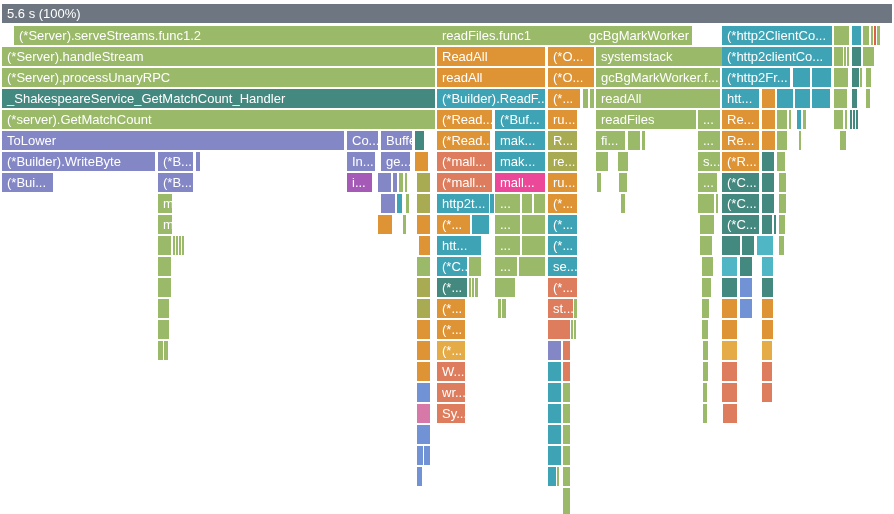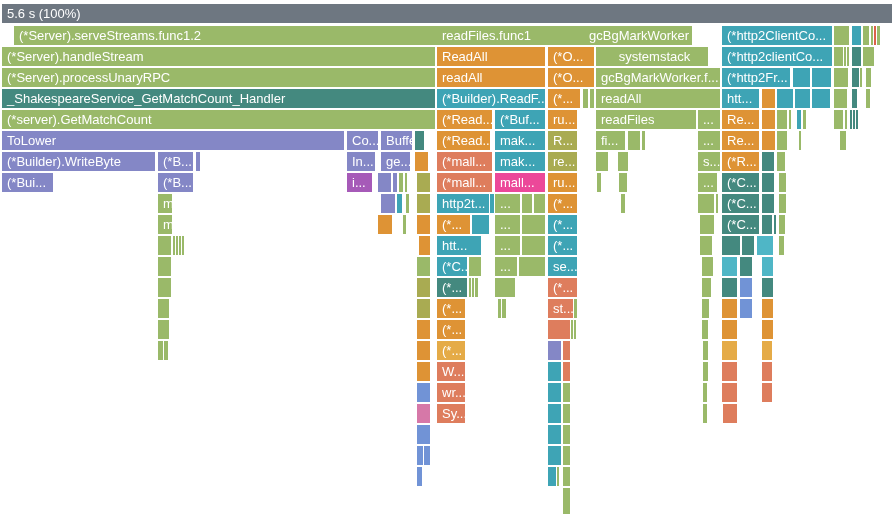--- a/index.html
+++ b/index.html
@@ -35,21 +35,21 @@
       <div class="blk" style="left: 722px; top: 26px; width: 110px; background: rgb(62, 164, 181);">(*http2ClientCo...</div>
       <div class="blk nolabel" style="left: 834px; top: 26px; width: 15px; background: rgb(154, 185, 105);"></div>
       <div class="blk nolabel" style="left: 852px; top: 26px; width: 9px; background: rgb(62, 164, 181);"></div>
       <div class="blk nolabel" style="left: 863px; top: 26px; width: 6px; background: rgb(154, 185, 105);"></div>
       <div class="blk nolabel" style="left: 871px; top: 26px; width: 2px; background: rgb(154, 185, 105);"></div>
       <div class="blk nolabel" style="left: 874px; top: 26px; width: 2px; background: rgb(220, 96, 73);"></div>
       <div class="blk nolabel" style="left: 877px; top: 26px; width: 3px; background: rgb(154, 185, 105);"></div>
       <div class="blk" style="left: 2px; top: 47px; width: 433px; background: rgb(154, 185, 105);">(*Server).handleStream</div>
       <div class="blk" style="left: 437px; top: 47px; width: 108px; background: rgb(222, 147, 53);">ReadAll</div>
       <div class="blk" style="left: 548px; top: 47px; width: 46px; background: rgb(222, 147, 53);">(*O...</div>
-      <div class="blk" style="left: 596px; top: 47px; width: 112px; background: rgb(154, 185, 105); text-align: center;">systemstack</div>
+      <div class="blk" style="left: 596px; top: 47px; width: 148px; background: rgb(154, 185, 105);">systemstack</div>
       <div class="blk" style="left: 722px; top: 47px; width: 110px; background: rgb(62, 164, 181);">(*http2clientCo...</div>
       <div class="blk nolabel" style="left: 834px; top: 47px; width: 9px; background: rgb(154, 185, 105);"></div>
       <div class="blk nolabel" style="left: 844px; top: 47px; width: 2px; background: rgb(154, 185, 105);"></div>
       <div class="blk nolabel" style="left: 847px; top: 47px; width: 2px; background: rgb(154, 185, 105);"></div>
       <div class="blk nolabel" style="left: 852px; top: 47px; width: 9px; background: rgb(68, 137, 127);"></div>
       <div class="blk nolabel" style="left: 863px; top: 47px; width: 11px; background: rgb(154, 185, 105);"></div>
       <div class="blk" style="left: 2px; top: 68px; width: 433px; background: rgb(154, 185, 105);">(*Server).processUnaryRPC</div>
       <div class="blk" style="left: 437px; top: 68px; width: 108px; background: rgb(222, 147, 53);">readAll</div>
       <div class="blk" style="left: 548px; top: 68px; width: 46px; background: rgb(222, 147, 53);">(*O...</div>
       <div class="blk" style="left: 596px; top: 68px; width: 124px; background: rgb(154, 185, 105);">gcBgMarkWorker.f...</div>

